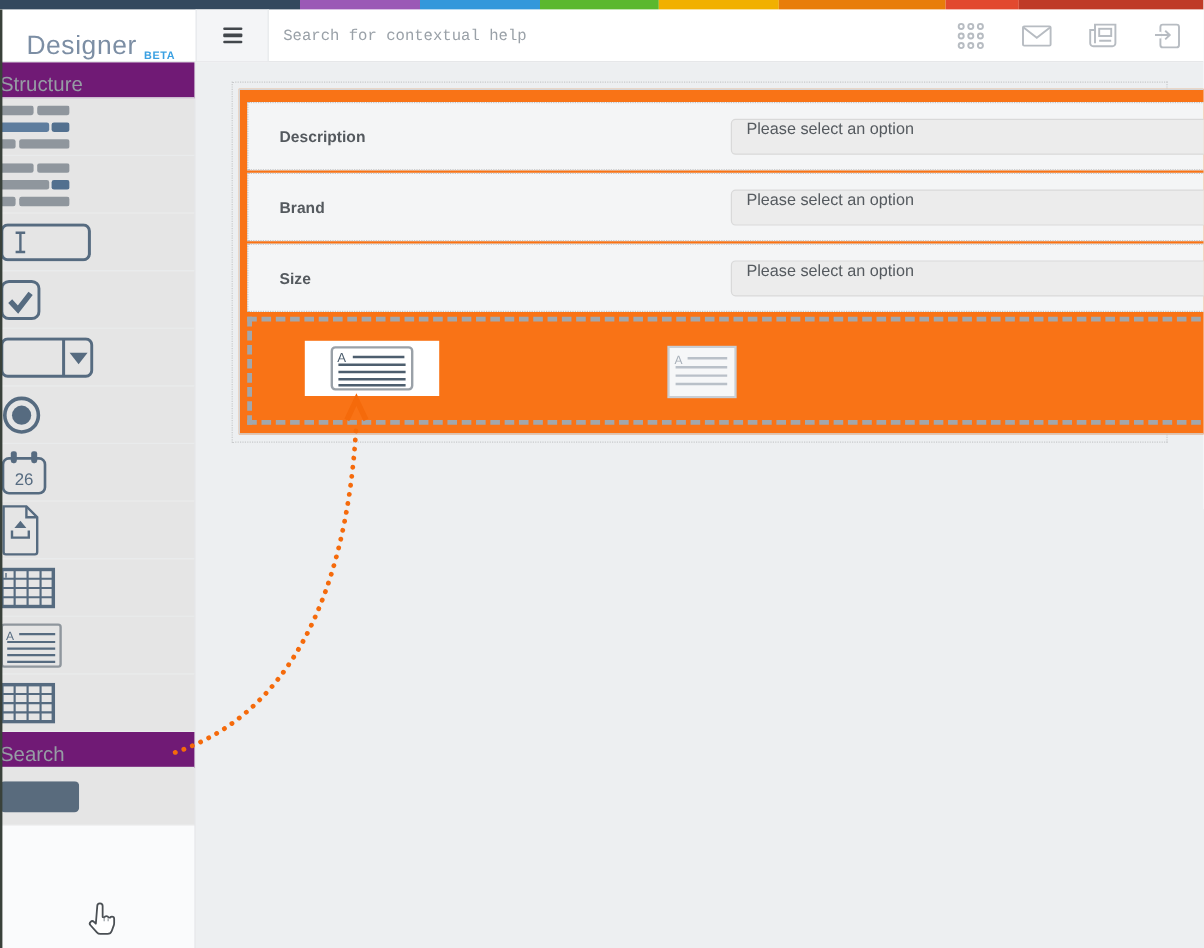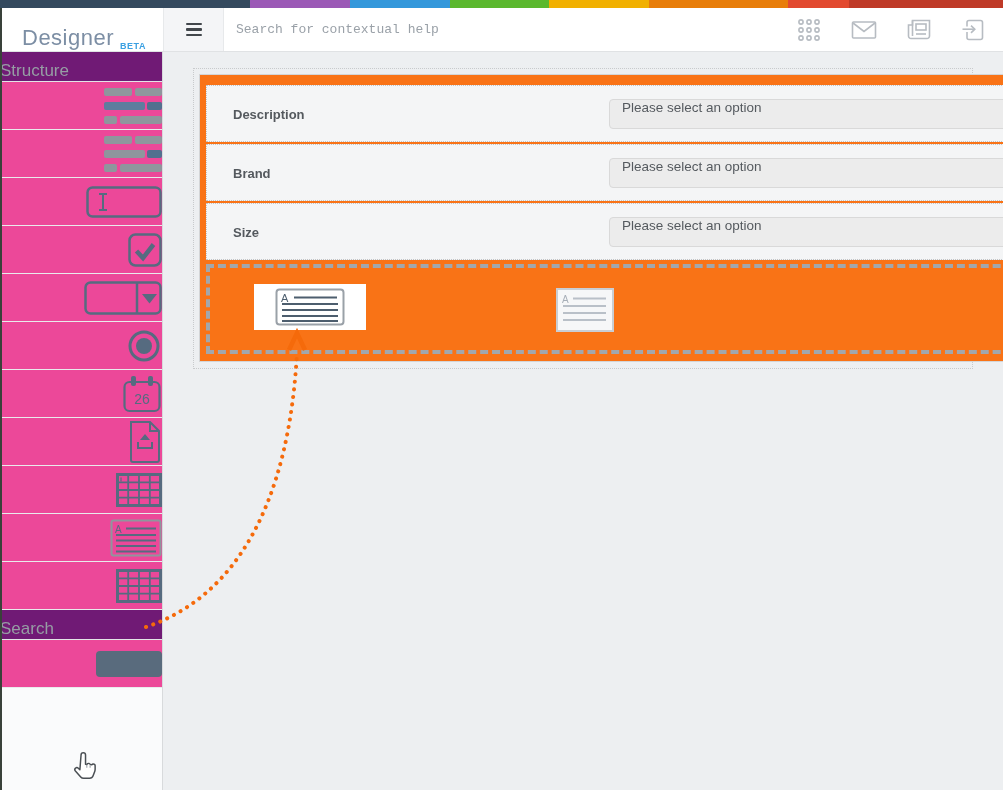--- a/index.html
+++ b/index.html
@@ -29,22 +29,22 @@
                        font-family:Liberation Mono, monospace; background:transparent; }
   .search-cell input::placeholder { color:#9aa1a8; }
   .hdr-icons { display:flex; align-items:center; gap:29px; padding-right:16px; }
   .hdr-icons svg { display:block; cursor:pointer; }
   
   .sidebar { position:absolute; top:52px; left:0; width:163px; height:738px;
              background:#fafbfc; border-right:1px solid #d8dadc; display:flex; flex-direction:column; }
   .edge { position:absolute; top:8px; left:0; width:2px; height:782px; background:#39413a; z-index:60; }
   .sec-h { height:30px; line-height:37px; background:#701a75; color:#969da4; font-size:17px;
            border-bottom:1px solid #e3e5e7; flex:none; }
-  .s-item { height:48px; background:#ec4899; border-bottom:1px solid #e9ebec;
-            display:flex; align-items:center; justify-content:flex-end; flex:none; cursor:pointer; }
+  .s-item { height:48px; background:#e5e5e5; border-bottom:1px solid #e9ebec;
+            display:flex; align-items:center; justify-content:flex-start; flex:none; cursor:pointer; }
   .s-fill { flex:1; background:#fafbfc; }
   
   .canvas { position:absolute; top:52px; left:163px; width:840px; height:738px; background:#edeff1; }
   .outer-dotted { position:absolute; left:30px; top:16px; width:780px; height:301px; border:1px dotted #c8cacc; }
   .form-box { position:absolute; left:36px; top:22px; width:904px; height:288px;
               border:1px solid #d3d5d7; background:#f97316; padding:10px 6px 9px 6px; }
   .form-row { position:relative; height:57px; border:1px dotted #c2c4c6; background:#f4f5f6; margin-bottom:2px; }
   .row-label { position:absolute; left:26px; top:50%; transform:translateY(-50%);
                font-size:13px; font-weight:bold; color:#54595e; }
   .row-select { position:absolute; right:26px; top:50%; transform:translateY(-50%);

